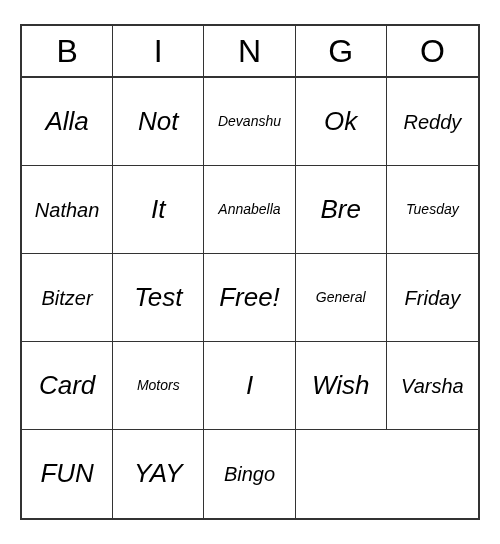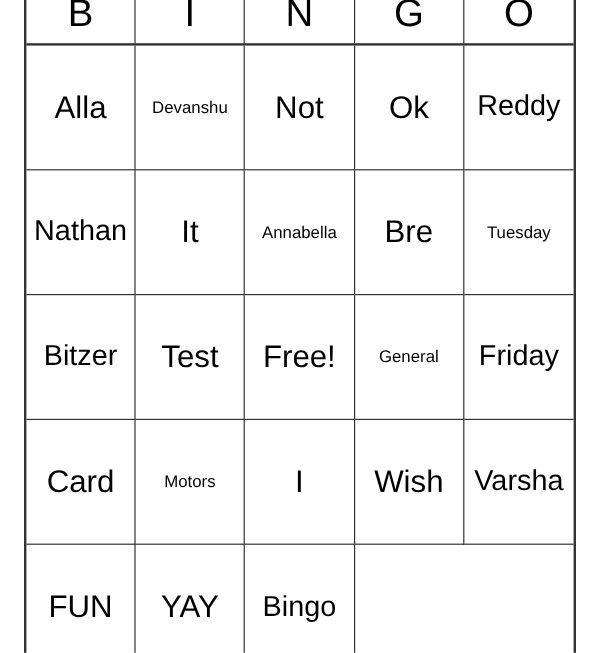--- a/index.html
+++ b/index.html
@@ -46,46 +46,47 @@
     .grid {
       display: grid;
       grid-template-columns: repeat(5, 1fr);
       grid-template-rows: repeat(5, 1fr);
     }
 
     .cell {
       display: flex;
       justify-content: center;
       align-items: center;
-      height: 104px;
+      height: 88px;
       border-right: 1px solid #333;
       border-bottom: 1px solid #333;
       text-align: center;
       padding: 4px;
+      font-style: italic;
     }
 
     .cell:nth-child(5n) {
       border-right: none;
     }
 
     .cell:nth-child(n+21) {
       border-bottom: none;
     }
 
     .cell-text {
       font-size: 16px;
       line-height: 1.2;
     }
 
     .cell-text.large {
       font-size: 26px;
     }
 
     .cell-text.medium {
-      font-size: 24px;
+      font-size: 20px;
     }
 
     .cell-text.small {
       font-size: 14px;
     }
   </style>
 </head>
 <body>
 
 <div class="bingo-card">
@@ -94,24 +95,24 @@
       <div class="header-cell">I</div>
       <div class="header-cell">N</div>
       <div class="header-cell">G</div>
       <div class="header-cell">O</div>
     </div>
   <div class="grid">
   <div class="cell">
         <span class="cell-text large">Alla</span>
       </div>
       <div class="cell">
-        <span class="cell-text small">Devanshu</span>
+        <span class="cell-text large">Not</span>
       </div>
       <div class="cell">
-        <span class="cell-text large">Not</span>
+        <span class="cell-text small">Devanshu</span>
       </div>
       <div class="cell">
         <span class="cell-text large">Ok</span>
       </div>
       <div class="cell">
         <span class="cell-text medium">Reddy</span>
       </div>
       <div class="cell">
         <span class="cell-text medium">Nathan</span>
       </div>

